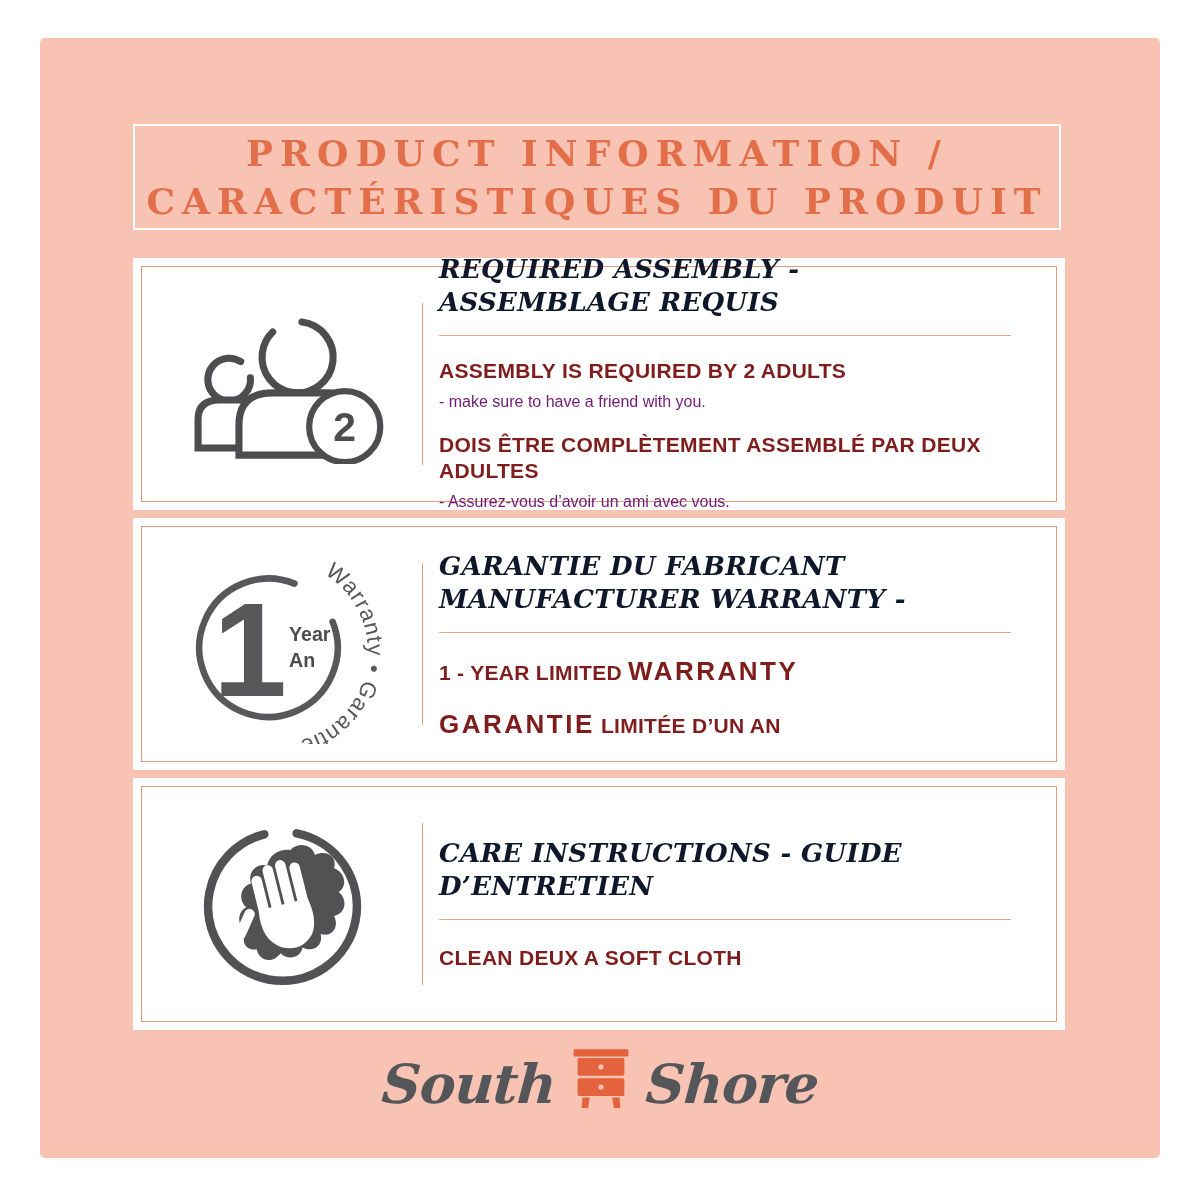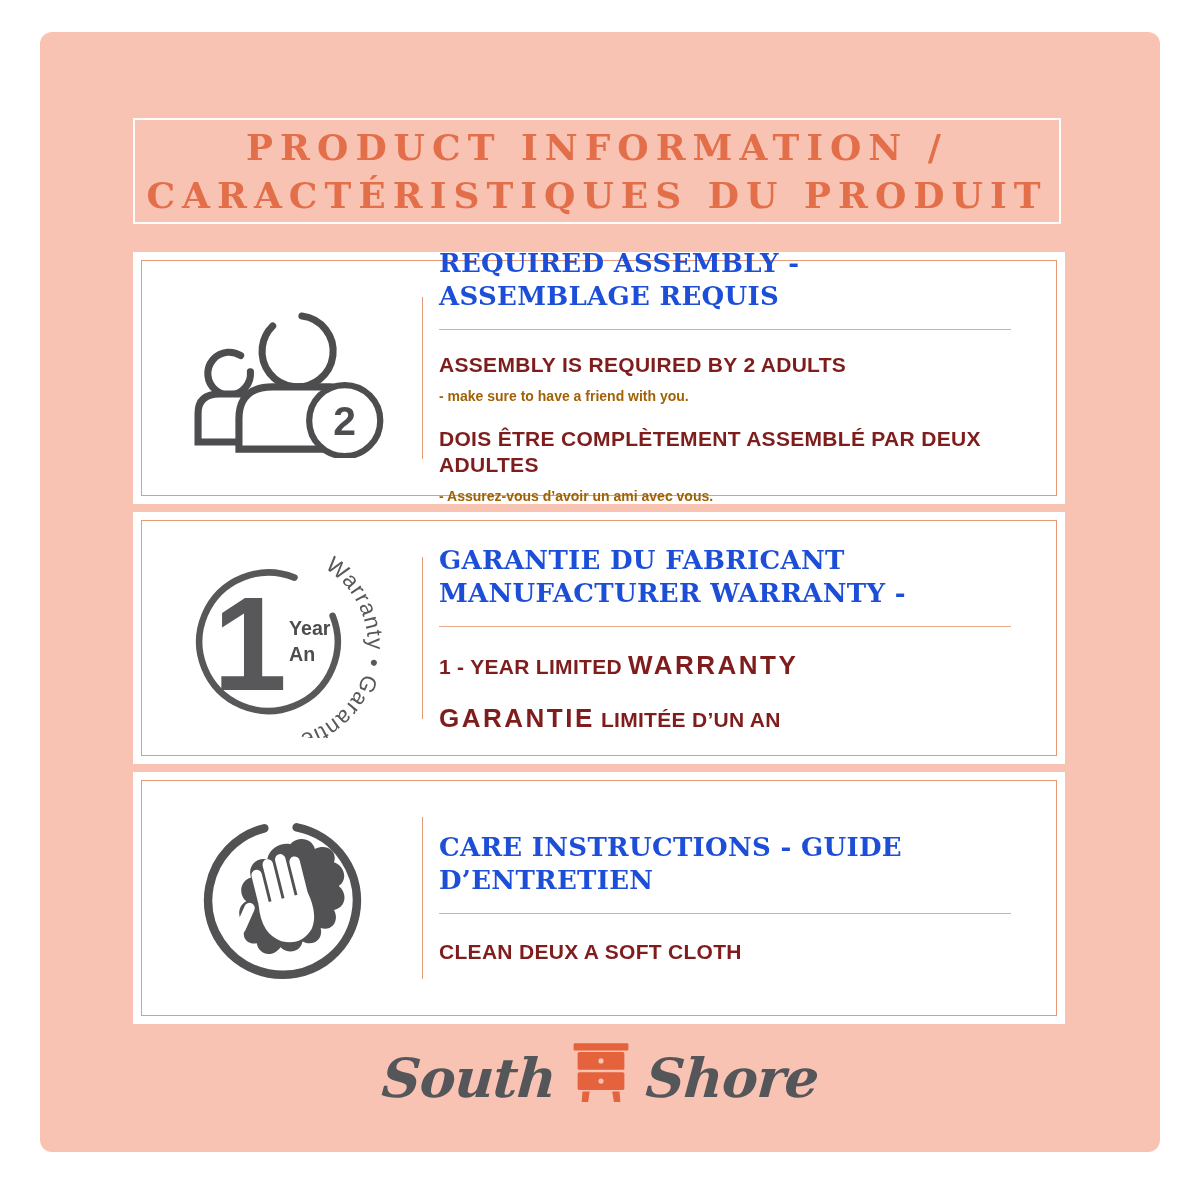--- a/index.html
+++ b/index.html
@@ -1,40 +1,40 @@
 <!DOCTYPE html>
 <html><head>
 <meta charset="utf-8">
 <style>
   html,body{margin:0;padding:0;background:#ffffff;}
   .page{position:relative;width:1200px;height:1200px;background:#ffffff;overflow:hidden;
         font-family:"Liberation Sans",sans-serif;}
-  .panel{position:absolute;left:40px;top:32px;width:1120px;height:1120px;background:#f9c3b3;border-radius:12px;}
+  .panel{position:absolute;left:40px;top:38px;width:1120px;height:1120px;background:#f9c3b3;border-radius:5px;}
 
   
   .title-box{position:absolute;left:93px;top:86px;width:924px;height:102px;
              border:2px solid rgba(255,255,255,.95);display:flex;flex-direction:column;
              align-items:center;justify-content:center;}
   .title-line{font-family:"DejaVu Serif","Liberation Serif",serif;font-weight:700;
               font-size:36px;line-height:48px;letter-spacing:7px;color:#e36f4a;text-align:center;}
 
   
   .cards{position:absolute;left:93px;top:220px;width:932px;}
   .card{position:relative;background:#ffffff;height:252px;margin-bottom:8px;}
   .card-inner{position:absolute;inset:8px;border:1px solid #e79a77;pointer-events:none;}
   .card-content{position:absolute;inset:9px;display:flex;align-items:stretch;}
   .icon-col{width:280px;display:flex;align-items:center;justify-content:center;flex:none;}
   .vrule{width:1px;background:#e79a77;margin:36px 0;flex:none;}
   .text-col{flex:1;padding:0 45px 0 16px;display:flex;flex-direction:column;justify-content:center;}
 
-  .card-heading{font-family:"DejaVu Serif","Liberation Serif",serif;font-weight:700;
-                font-size:26px;line-height:33px;color:#1d4ed8;letter-spacing:.3px;}
+  .card-heading{font-family:"DejaVu Serif","Liberation Serif",serif;font-style:italic;font-weight:700;
+                font-size:26px;line-height:33px;color:#0f172a;letter-spacing:.3px;}
   .heading-rule{border:0;border-top:1px solid #eaa98c;margin:16px 0 0 0;width:100%;}
   .line-bold{font-weight:700;font-size:21px;line-height:26px;color:#7f1d1d;letter-spacing:.3px;}
-  .line-normal{font-weight:700;font-size:14px;line-height:26px;color:#a16207;}
+  .line-normal{font-weight:400;font-size:16px;line-height:26px;color:#701a75;}
   .mt-lg{margin-top:22px;} .mt-sm{margin-top:5px;} .mt-md{margin-top:17px;} .mt-xl{margin-top:25px;}
   .emph{font-size:26px;letter-spacing:2.5px;}
 
   
   .icon-dark{color:#4d4d50;}
 
   
   .logo-row{position:absolute;left:0;top:1014px;width:100%;display:flex;align-items:center;
             justify-content:center;gap:16px;}
   .logo-word{font-family:"DejaVu Serif","Liberation Serif",serif;font-style:italic;font-weight:700;

